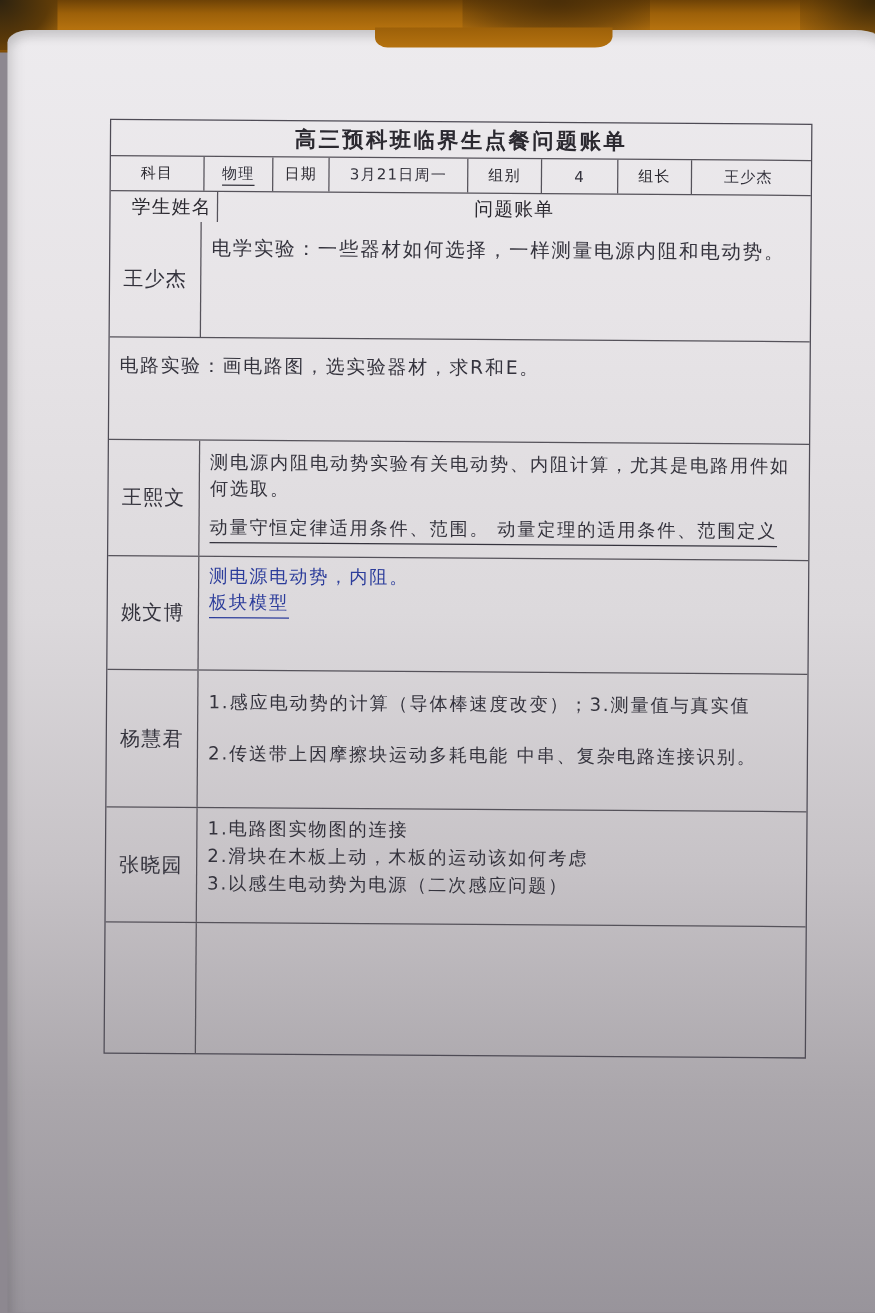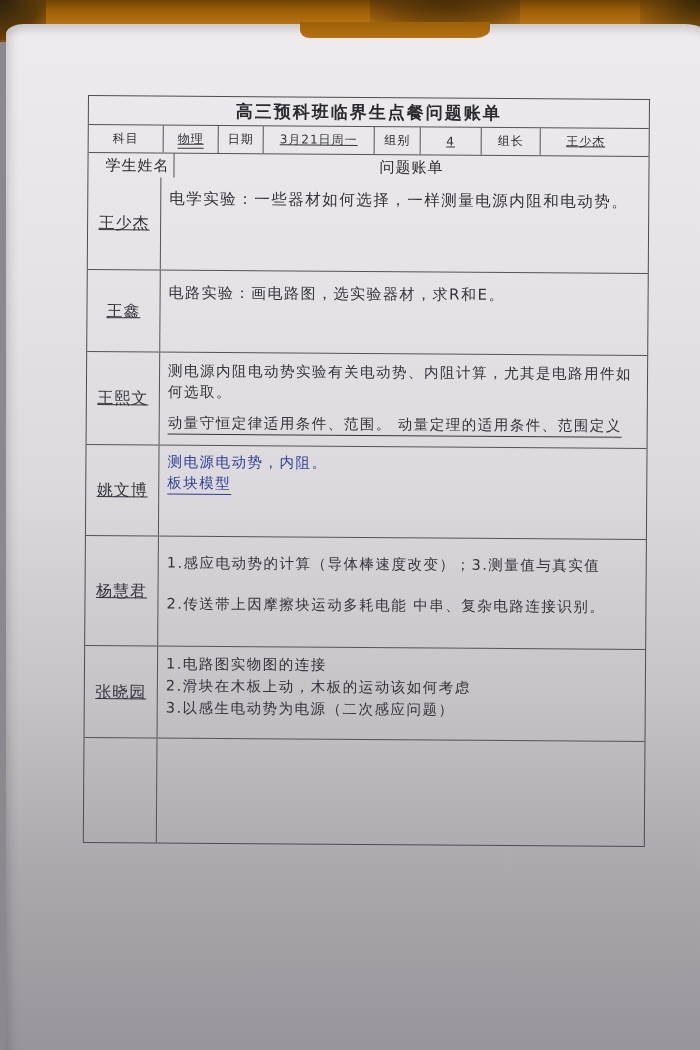--- a/index.html
+++ b/index.html
@@ -48,28 +48,27 @@
   .t-row:first-child{border-top:none;}
   .cell{box-sizing:border-box;border-left:1.1px solid #55525a;display:flex;align-items:center;}
   .cell:first-child{border-left:none;}
   .printed{
     font-family:"DejaVu Serif","Liberation Serif",serif;
     color:#2b2930;letter-spacing:1px;
   }
   .hand{
     font-family:"DejaVu Sans","Liberation Sans",sans-serif;
     color:#34333d;
-    text-decoration:underline;
   }
   .row-title{height:28px;justify-content:center;align-items:center;display:flex;}
   .row-title .printed{font-size:17px;font-weight:600;letter-spacing:2px;}
   .row-meta{height:28px;}
   .row-meta .cell{justify-content:center;font-size:12px;}
   .c-w0{width:74px}.c-w1{width:55px}.c-w2{width:45px}.c-w3{width:111px}
-  .c-w4{width:46px}.c-w5{width:61px}.c-w6{width:59px}.c-w7{width:91px}
+  .c-w4{width:59px}.c-w5{width:61px}.c-w6{width:59px}.c-w7{width:91px}
   .meta-hand{font-size:15px;letter-spacing:1px;}
   .u{border-bottom:1.2px solid #34333d;}
   .row-subhead{height:25px;}
   .row-subhead .cell{justify-content:center;font-size:15px;}
   .sub-left{width:72px;margin-left:13px;}
   .sub-right{flex:1;}
   .student-row .name-cell{
     width:72px;flex:none;justify-content:center;align-items:center;
     font-size:16px;letter-spacing:1px;text-align:center;padding:4px;
     flex-wrap:wrap;line-height:1.5;
@@ -129,21 +128,20 @@
 
   <div id="rows-container">
   <div class="t-row student-row rh0">
     <div class="cell name-cell hand">王少杰</div>
     <div class="cell content-cell">
           <div class="line">电学实验：一些器材如何选择，一样测量电源内阻和电动势。</div>
         </div>
   </div>
 
   <div class="t-row student-row rh1">
-    <div class="cell name-cell hand">王鑫</div>
     <div class="cell content-cell">
           <div class="line">电路实验：画电路图，选实验器材，求R和E。</div>
         </div>
   </div>
 
   <div class="t-row student-row rh2">
     <div class="cell name-cell hand">王熙文</div>
     <div class="cell content-cell">
           <div class="line">测电源内阻电动势实验有关电动势、内阻计算，尤其是电路用件如何选取。</div>
           <div class="line u">动量守恒定律适用条件、范围。 动量定理的适用条件、范围定义</div>

